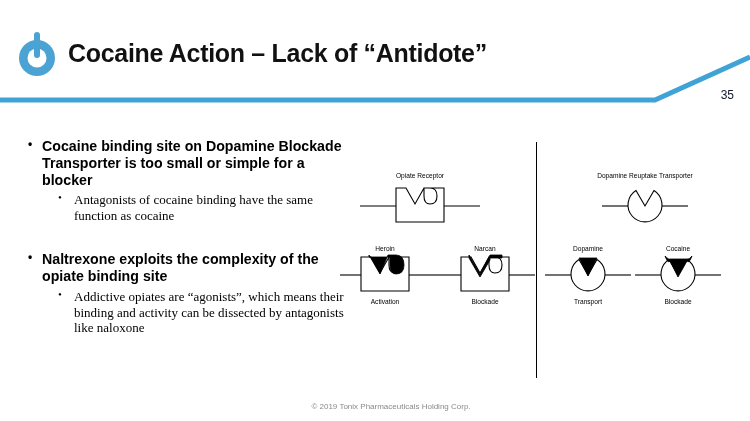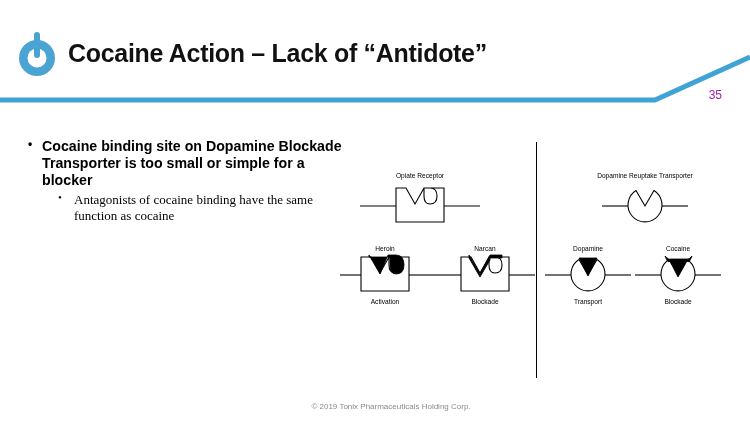--- a/index.html
+++ b/index.html
@@ -41,24 +41,24 @@
   }
   #header-rule {
     position: absolute;
     left: 0;
     top: 50px;
     width: 750px;
     height: 55px;
   }
   #page-number {
     position: absolute;
-    right: 28px;
+    right: 16px;
     top: 88px;
     font-size: 12px;
-    color: #a21caf;
+    color: #0f172a;
   }
 
   
   #body-text {
     position: absolute;
     left: 26px;
     top: 138px;
     width: 320px;
   }
   .bullet-l1 {
@@ -161,20 +161,22 @@
   <svg id="header-rule" viewBox="0 0 750 55">
     <polyline points="0,50 655,50 750,7" fill="none" stroke="#3FA3D6" stroke-width="5"></polyline>
   </svg>
 
   <div id="page-number">35</div>
 
   <div id="body-text">
     <div class="bullet-l1">Cocaine binding site on Dopamine Blockade Transporter is too small or simple for a blocker</div>
     <div class="bullet-l2">Antagonists of cocaine binding have the same function as cocaine</div>
     <div class="block-gap"></div>
+    <div class="bullet-l1">Naltrexone exploits the complexity of the opiate binding site</div>
+    <div class="bullet-l2">Addictive opiates are “agonists”, which means their binding and activity can be dissected by antagonists like naloxone</div>
   </div>
 
   <div id="divider"></div>
 
   <svg id="diagram" viewBox="0 0 400 245">
 
     <text class="dg-label" x="80" y="40">Opiate Receptor</text>
 
     <g>
       <line class="dg-membrane" x1="20" y1="68" x2="56" y2="68"></line>

